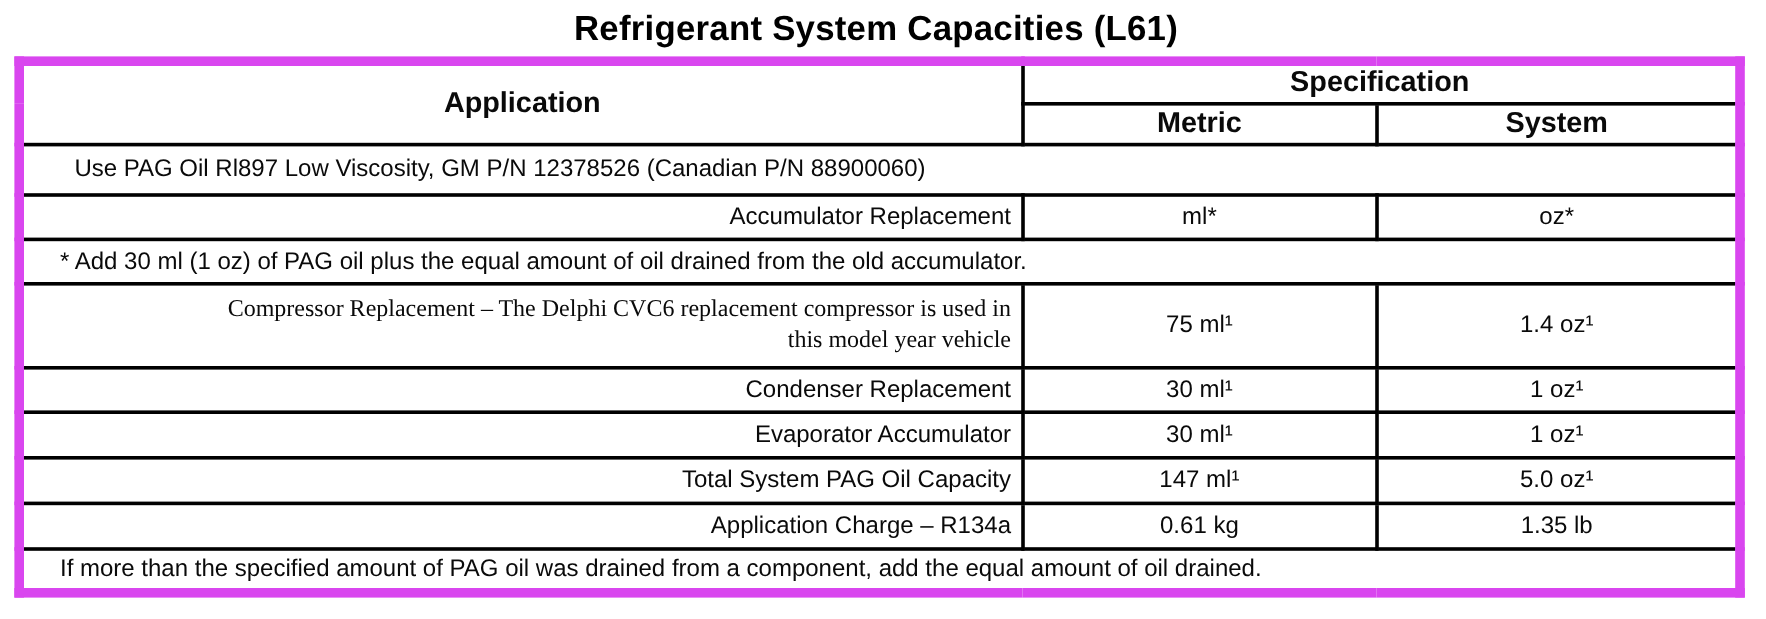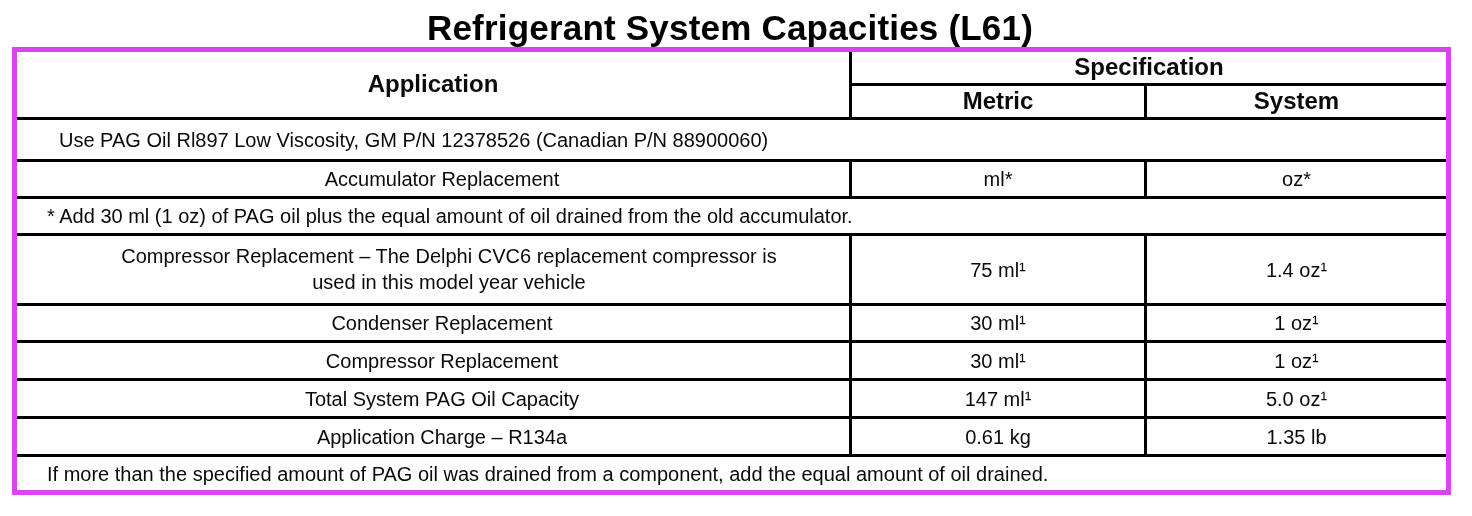--- a/index.html
+++ b/index.html
@@ -18,34 +18,34 @@
     width: 1472px;
     height: 516px;
     background: #ffffff;
   }
   .title {
     position: absolute;
     top: 8px;
     left: 0;
     width: 1460px;
     text-align: center;
-    font-size: 35px;
+    font-size: 29px;
     font-weight: bold;
     letter-spacing: 0.2px;
     color: #000;
   }
   table.cap-table {
     position: absolute;
     left: 12px;
     top: 47px;
     width: 1434px;
     border-collapse: collapse;
     table-layout: fixed;
     background: #fff;
-    border: 5px solid #d946ef;
+    border: 8px solid #d946ef;
   }
   .cap-table col.c-app { width: 836px; }
   .cap-table col.c-metric { width: 295px; }
   .cap-table col.c-english { width: 303px; }
   .cap-table th, .cap-table td {
     border: 3px solid #000;
     padding: 0;
     vertical-align: middle;
     font-size: 20px;
     line-height: 1.2;
@@ -61,36 +61,37 @@
   tr.r-oilnote { height: 42px; }
   tr.r-accum   { height: 37px; }
   tr.r-fn1     { height: 37px; margin-top: 18px; }
   tr.r-comp    { height: 70px; }
   tr.r-cond    { height: 37px; }
   tr.r-evap    { height: 38px; }
   tr.r-total   { height: 38px; }
   tr.r-charge  { height: 38px; }
   tr.r-fn2     { height: 37px; }
   td.app-cell {
-    text-align: center;
+    text-align: right;
     padding-left: 26px;
     padding-right: 8px;
   }
   td.app-cell.indent-lg { padding-left: 40px; }
   td.val-cell { text-align: center; }
   td.span-note {
     text-align: left;
     padding-left: 42px;
     padding-right: 8px;
   }
   td.span-note.fn { padding-left: 30px; }
   .wrap-narrow {
     display: inline-block;
     max-width: 680px;
     line-height: 1.28;
+    font-family: Liberation Serif, serif;
   }
 </style>
 </head>
 <body>
 
 <div class="page">
 
   <div class="title">Refrigerant System Capacities (L61)</div>
 
   <table class="cap-table">
@@ -132,21 +133,21 @@
       <td class="val-cell">1.4 oz¹</td>
     </tr>
 
     <tr class="r-cond">
       <td class="app-cell">Condenser Replacement</td>
       <td class="val-cell">30 ml¹</td>
       <td class="val-cell">1 oz¹</td>
     </tr>
 
     <tr class="r-evap">
-      <td class="app-cell">Compressor Replacement</td>
+      <td class="app-cell">Evaporator Accumulator</td>
       <td class="val-cell">30 ml¹</td>
       <td class="val-cell">1 oz¹</td>
     </tr>
 
     <tr class="r-total">
       <td class="app-cell">Total System PAG Oil Capacity</td>
       <td class="val-cell">147 ml¹</td>
       <td class="val-cell">5.0 oz¹</td>
     </tr>
 

